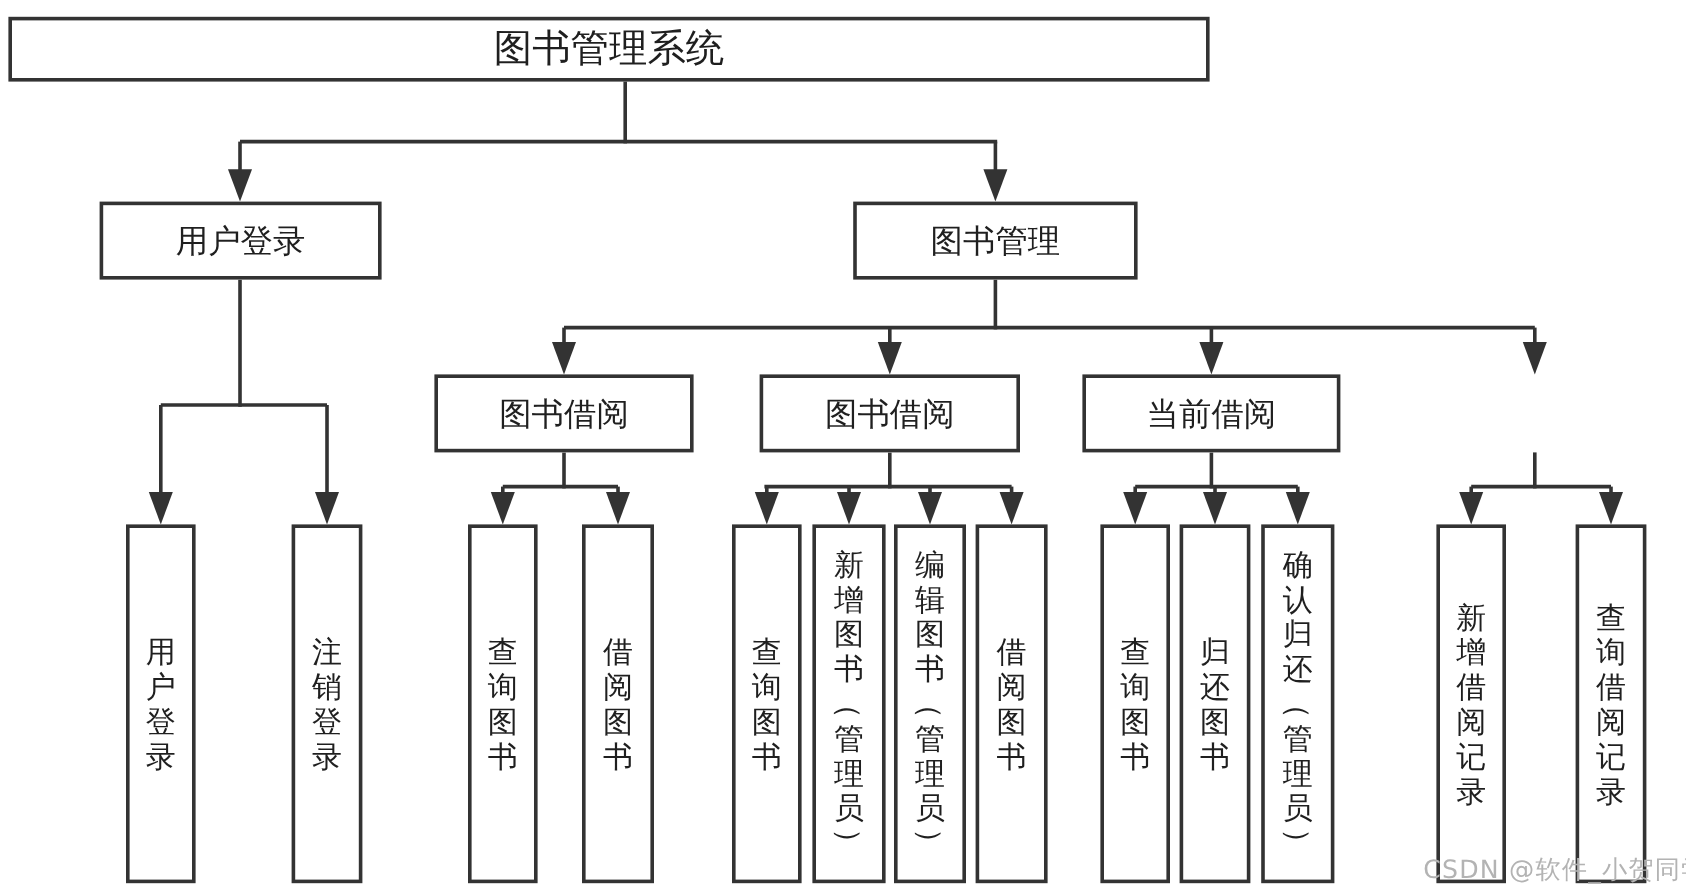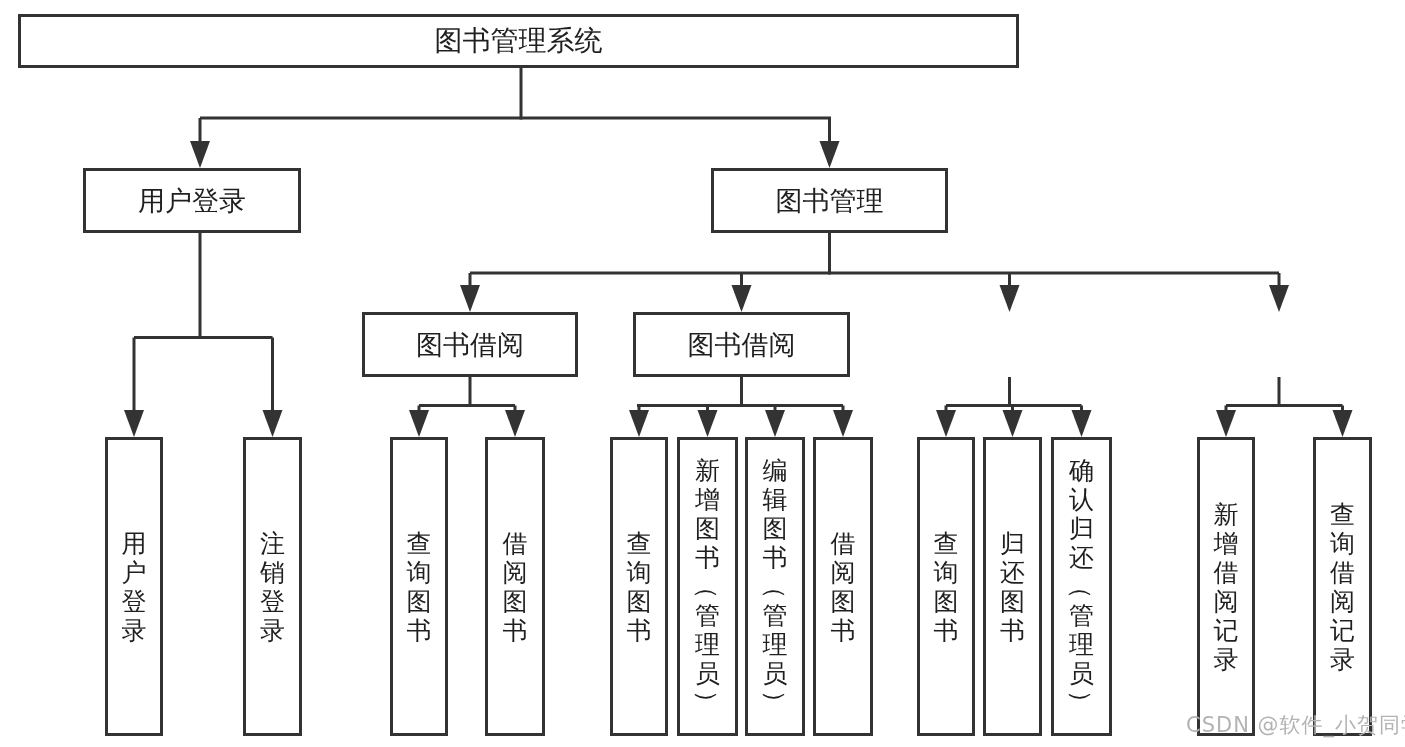--- a/index.html
+++ b/index.html
@@ -14,21 +14,21 @@
   .box{
     position:absolute;
     box-sizing:border-box;
     border:3px solid #333333;
     background:#ffffff;
     display:flex;align-items:center;justify-content:center;
     color:#1f1f1f;
     font-size:27px;
     white-space:nowrap;
   }
-  .root{left:18px;top:14px;width:1001px;height:54px;font-size:28px;}
+  .root{left:7px;top:14px;width:1001px;height:54px;font-size:32px;}
   .lvl1{top:168px;height:65px;}
   .lvl2{top:312px;height:65px;}
   .leaf{
     position:absolute;
     top:437px;height:299px;
     box-sizing:border-box;
     border:3px solid #333333;
     background:#ffffff;
     display:flex;align-items:center;justify-content:center;
   }
@@ -115,25 +115,26 @@
       <polygon points="936,410 956,410 946,437"></polygon>
       <polygon points="1002.5,410 1022.5,410 1012.5,437"></polygon>
       <polygon points="1071.5,410 1091.5,410 1081.5,437"></polygon>
       <polygon points="1216,410 1236,410 1226,437"></polygon>
       <polygon points="1332.5,410 1352.5,410 1342.5,437"></polygon>
     </g>
   </svg>
 
   <div class="box root">图书管理系统</div>
 
-  <div class="box lvl1" style="left:83px;width:218px;">用户登录</div>
+  <div class="box lvl1" style="left:83px;width:235px;">用户登录</div>
   <div class="box lvl1" style="left:711px;width:237px;">图书管理</div>
 
   <div class="box lvl2" style="left:362px;width:216px;">图书借阅</div>
   <div class="box lvl2" style="left:633px;width:217px;">图书借阅</div>
+  <div class="box lvl2" style="left:902px;width:215px;">当前借阅</div>
 
   <div class="leaf" style="left:105px;width:58px;">
     <div class="vtext">
         <span>用</span>
         <span>户</span>
         <span>登</span>
         <span>录</span>
       </div>
   </div>
   <div class="leaf" style="left:243px;width:59px;">

